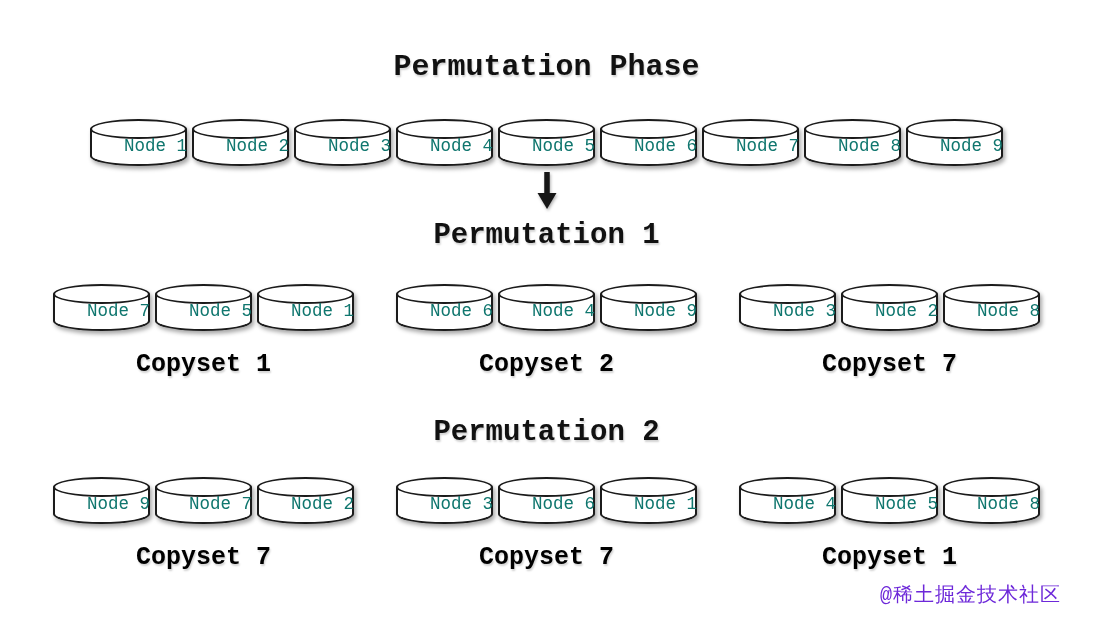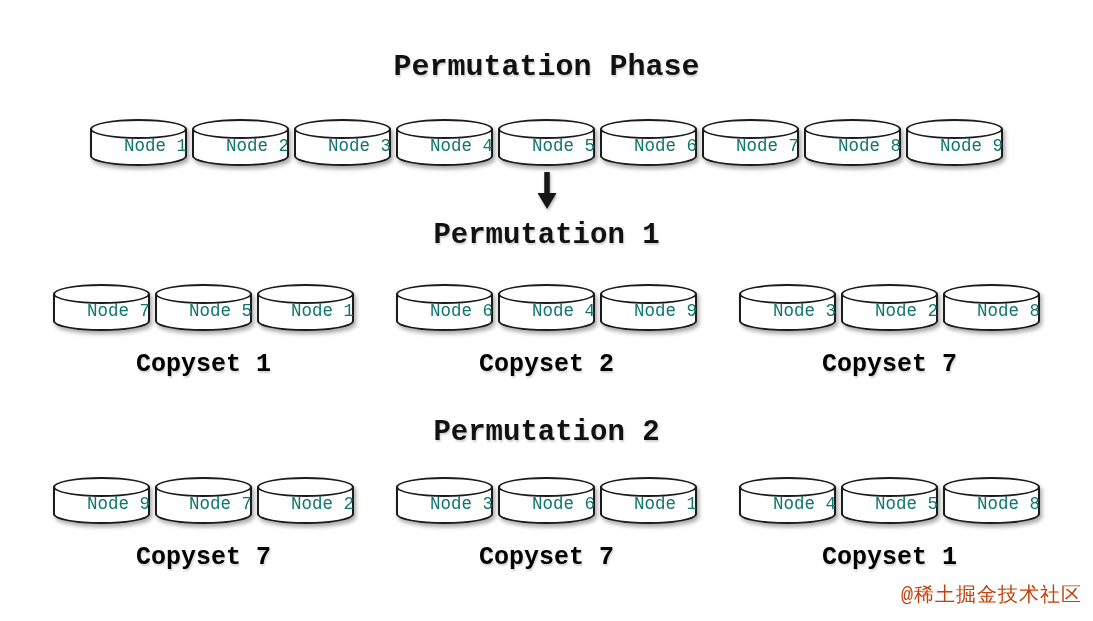--- a/index.html
+++ b/index.html
@@ -88,23 +88,23 @@
     margin-top: 19px;
     font-size: 25px;
     font-weight: 700;
     color: #000000;
     text-shadow: 1px 2px 2px rgba(0,0,0,0.18);
     white-space: nowrap;
   }
 
   .watermark {
     position: absolute;
-    top: 581px; right: 11px;
+    top: 581px; right: 32px;
     font-size: 20px;
-    color: #c2410c;
+    color: #6d28d9;
     letter-spacing: 1px;
     white-space: nowrap;
   }
 </style>
 </head>
 <body>
 
 <div id="canvas">
 
   <div class="heading phase-title">Permutation Phase</div>

